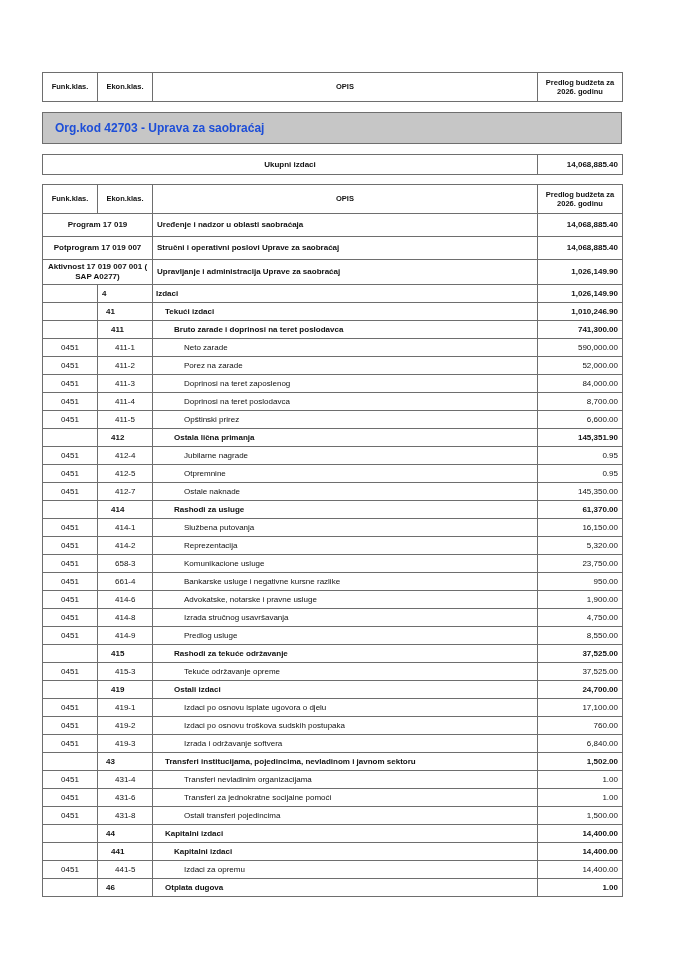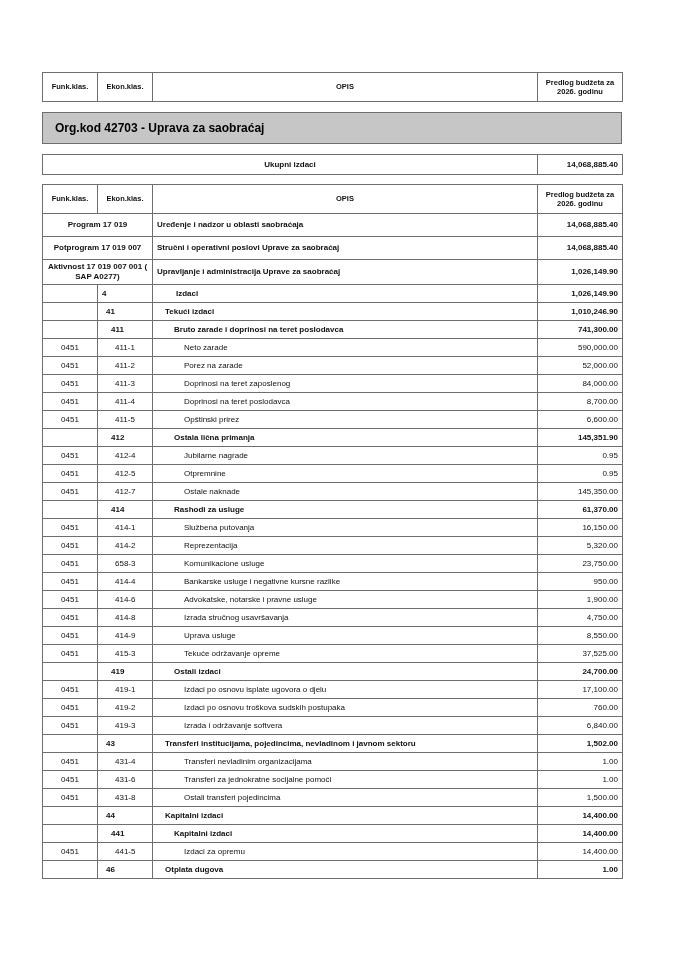--- a/index.html
+++ b/index.html
@@ -44,42 +44,42 @@
 
   .org-banner {
     width: 566px;
     height: 30px;
     line-height: 30px;
     background: #c6c6c6;
     border: 1px solid #6e6e6e;
     font-weight: bold;
     font-size: 12px;
     padding-left: 12px;
-    color: #000000;
+    color: #1d4ed8;
   }
 
   .total-tbl td { height: 15px; }
   .total-label  { text-align: center; font-weight: bold; font-size: 9px; }
   .total-amount { text-align: right;  font-weight: bold; font-size: 9px; }
 
   .prog-row td { height: 18px; }
   .prog-code {
     text-align: center; font-weight: bold; font-size: 8.5px;
   }
   .prog-desc { font-weight: bold; font-size: 9px; padding-left: 5px; margin-top: 8px; }
   .prog-amt  { font-weight: bold; font-size: 9px; text-align: right; padding-right: 5px; }
 
   .data-row td { height: 13px; }
   .c-funk { text-align: center; }
   .c-ekon { text-align: left; }
   .c-amount { text-align: right; padding-right: 5px; }
   tr.bold td { font-weight: bold; }
 
   tr.lvl1 .c-ekon { padding-left: 4px; }
-  tr.lvl1 .c-opis { padding-left: 23px; }
+  tr.lvl1 .c-opis { padding-left: 3px; }
   tr.lvl2 .c-ekon { padding-left: 8px; margin-top: 28px; }
   tr.lvl2 .c-opis { padding-left: 12px; }
   tr.lvl3 .c-ekon { padding-left: 13px; }
   tr.lvl3 .c-opis { padding-left: 21px; margin-top: 43px; }
   tr.lvl4 .c-ekon { padding-left: 17px; margin-top: 34px; }
   tr.lvl4 .c-opis { padding-left: 31px; }
 </style>
 </head>
 <body>
 
@@ -247,41 +247,47 @@
     <td class="c-amount">5,320.00</td>
   </tr>
         <tr class="data-row lvl4">
     <td class="c-funk">0451</td>
     <td class="c-ekon">658-3</td>
     <td class="c-opis">Komunikacione usluge</td>
     <td class="c-amount">23,750.00</td>
   </tr>
         <tr class="data-row lvl4">
     <td class="c-funk">0451</td>
-    <td class="c-ekon">414-4</td>
+    <td class="c-ekon">661-4</td>
     <td class="c-opis">Bankarske usluge i negativne kursne razlike</td>
     <td class="c-amount">950.00</td>
   </tr>
         <tr class="data-row lvl4">
     <td class="c-funk">0451</td>
     <td class="c-ekon">414-6</td>
     <td class="c-opis">Advokatske, notarske i pravne usluge</td>
     <td class="c-amount">1,900.00</td>
   </tr>
         <tr class="data-row lvl4">
     <td class="c-funk">0451</td>
     <td class="c-ekon">414-8</td>
     <td class="c-opis">Izrada stručnog usavršavanja</td>
     <td class="c-amount">4,750.00</td>
   </tr>
         <tr class="data-row lvl4">
     <td class="c-funk">0451</td>
     <td class="c-ekon">414-9</td>
-    <td class="c-opis">Uprava usluge</td>
+    <td class="c-opis">Predlog usluge</td>
     <td class="c-amount">8,550.00</td>
+  </tr>
+        <tr class="data-row lvl3 bold">
+    <td class="c-funk"></td>
+    <td class="c-ekon">415</td>
+    <td class="c-opis">Rashodi za tekuće održavanje</td>
+    <td class="c-amount">37,525.00</td>
   </tr>
         <tr class="data-row lvl4">
     <td class="c-funk">0451</td>
     <td class="c-ekon">415-3</td>
     <td class="c-opis">Tekuće održavanje opreme</td>
     <td class="c-amount">37,525.00</td>
   </tr>
         <tr class="data-row lvl3 bold">
     <td class="c-funk"></td>
     <td class="c-ekon">419</td>

